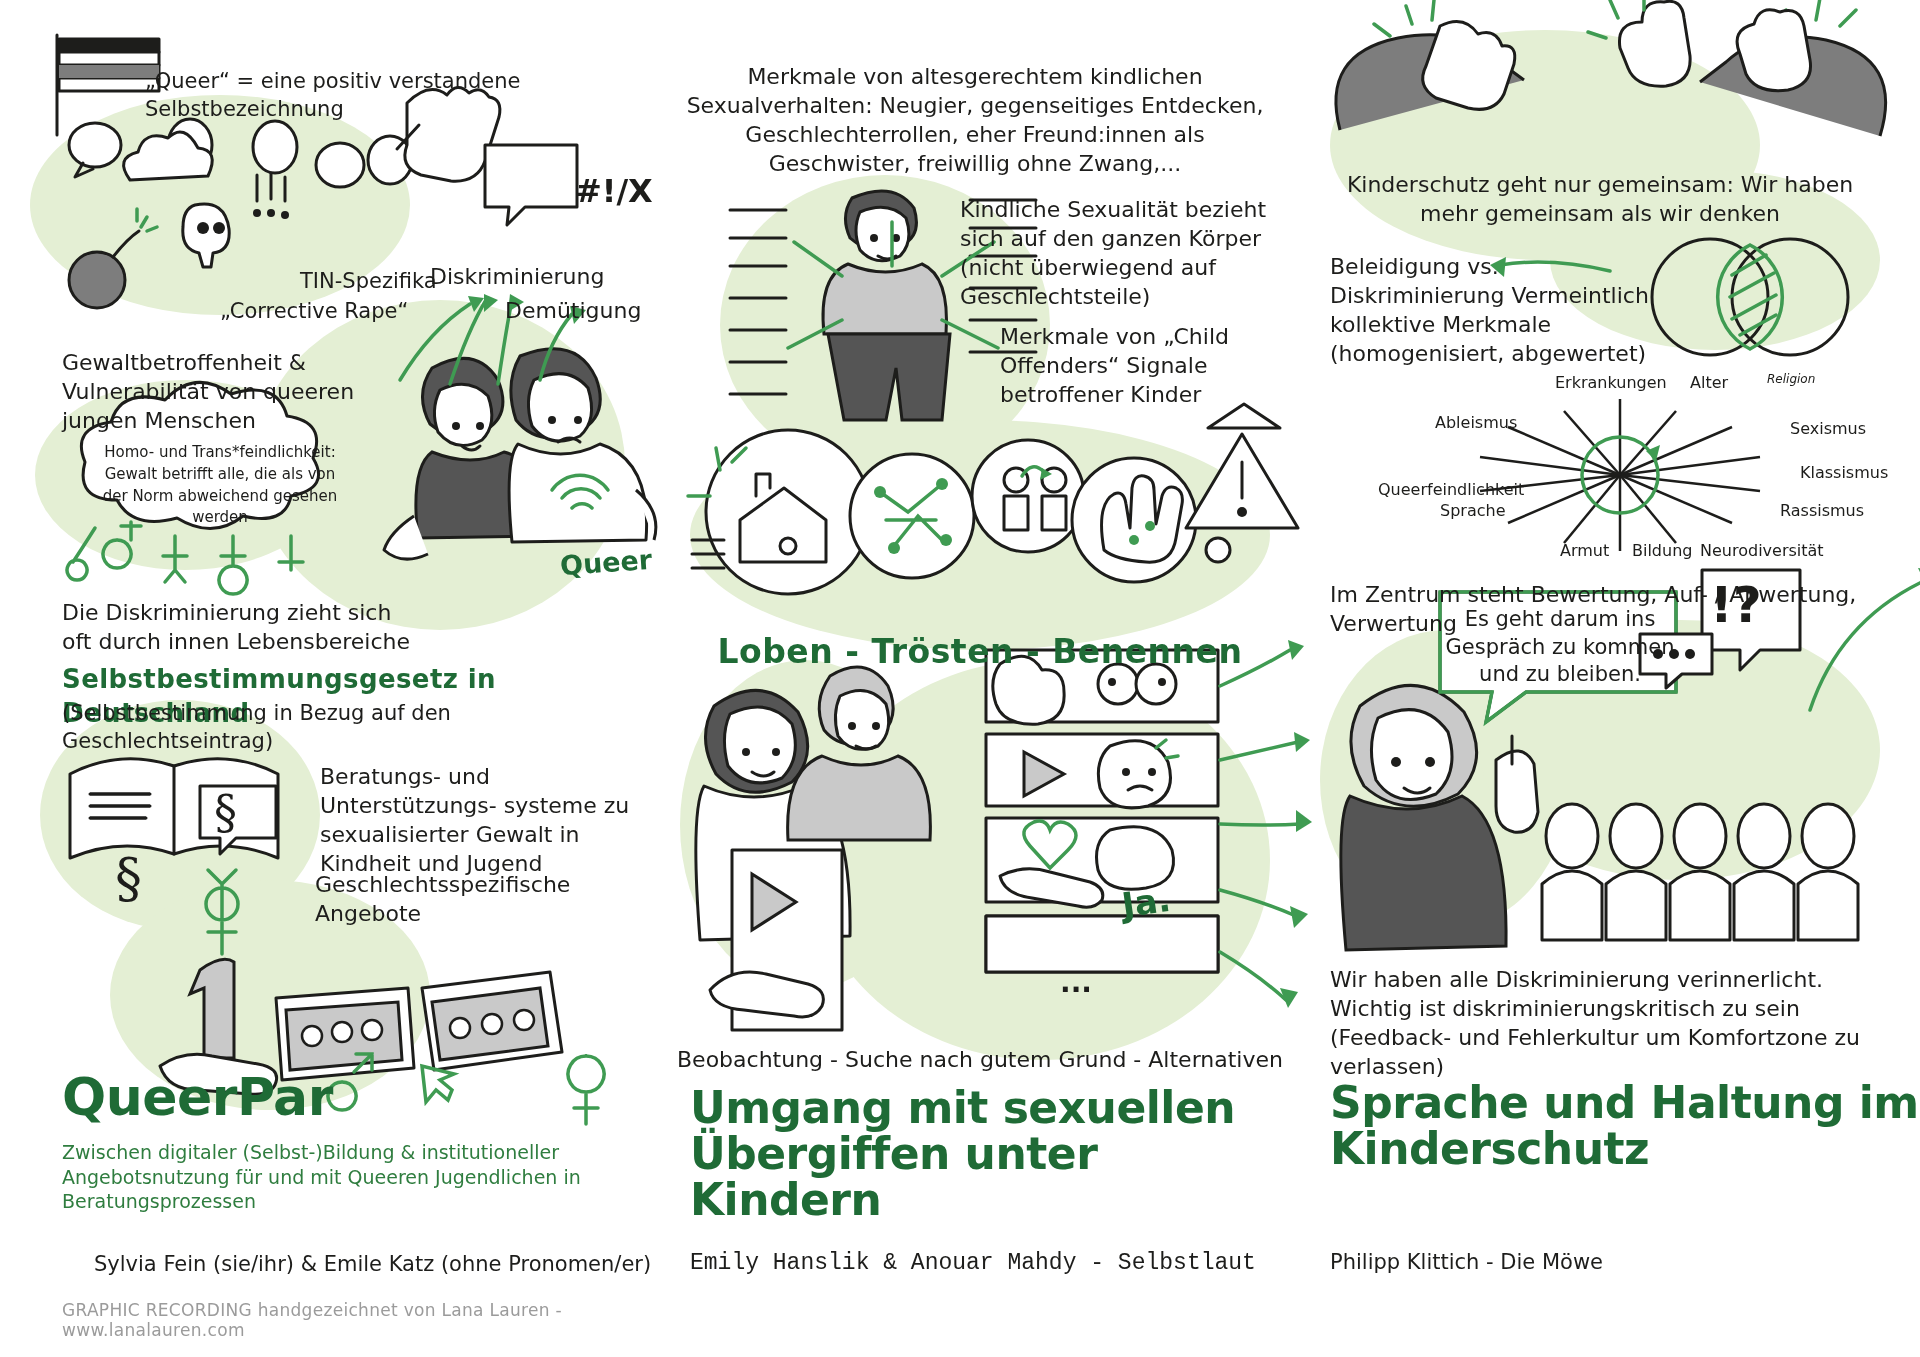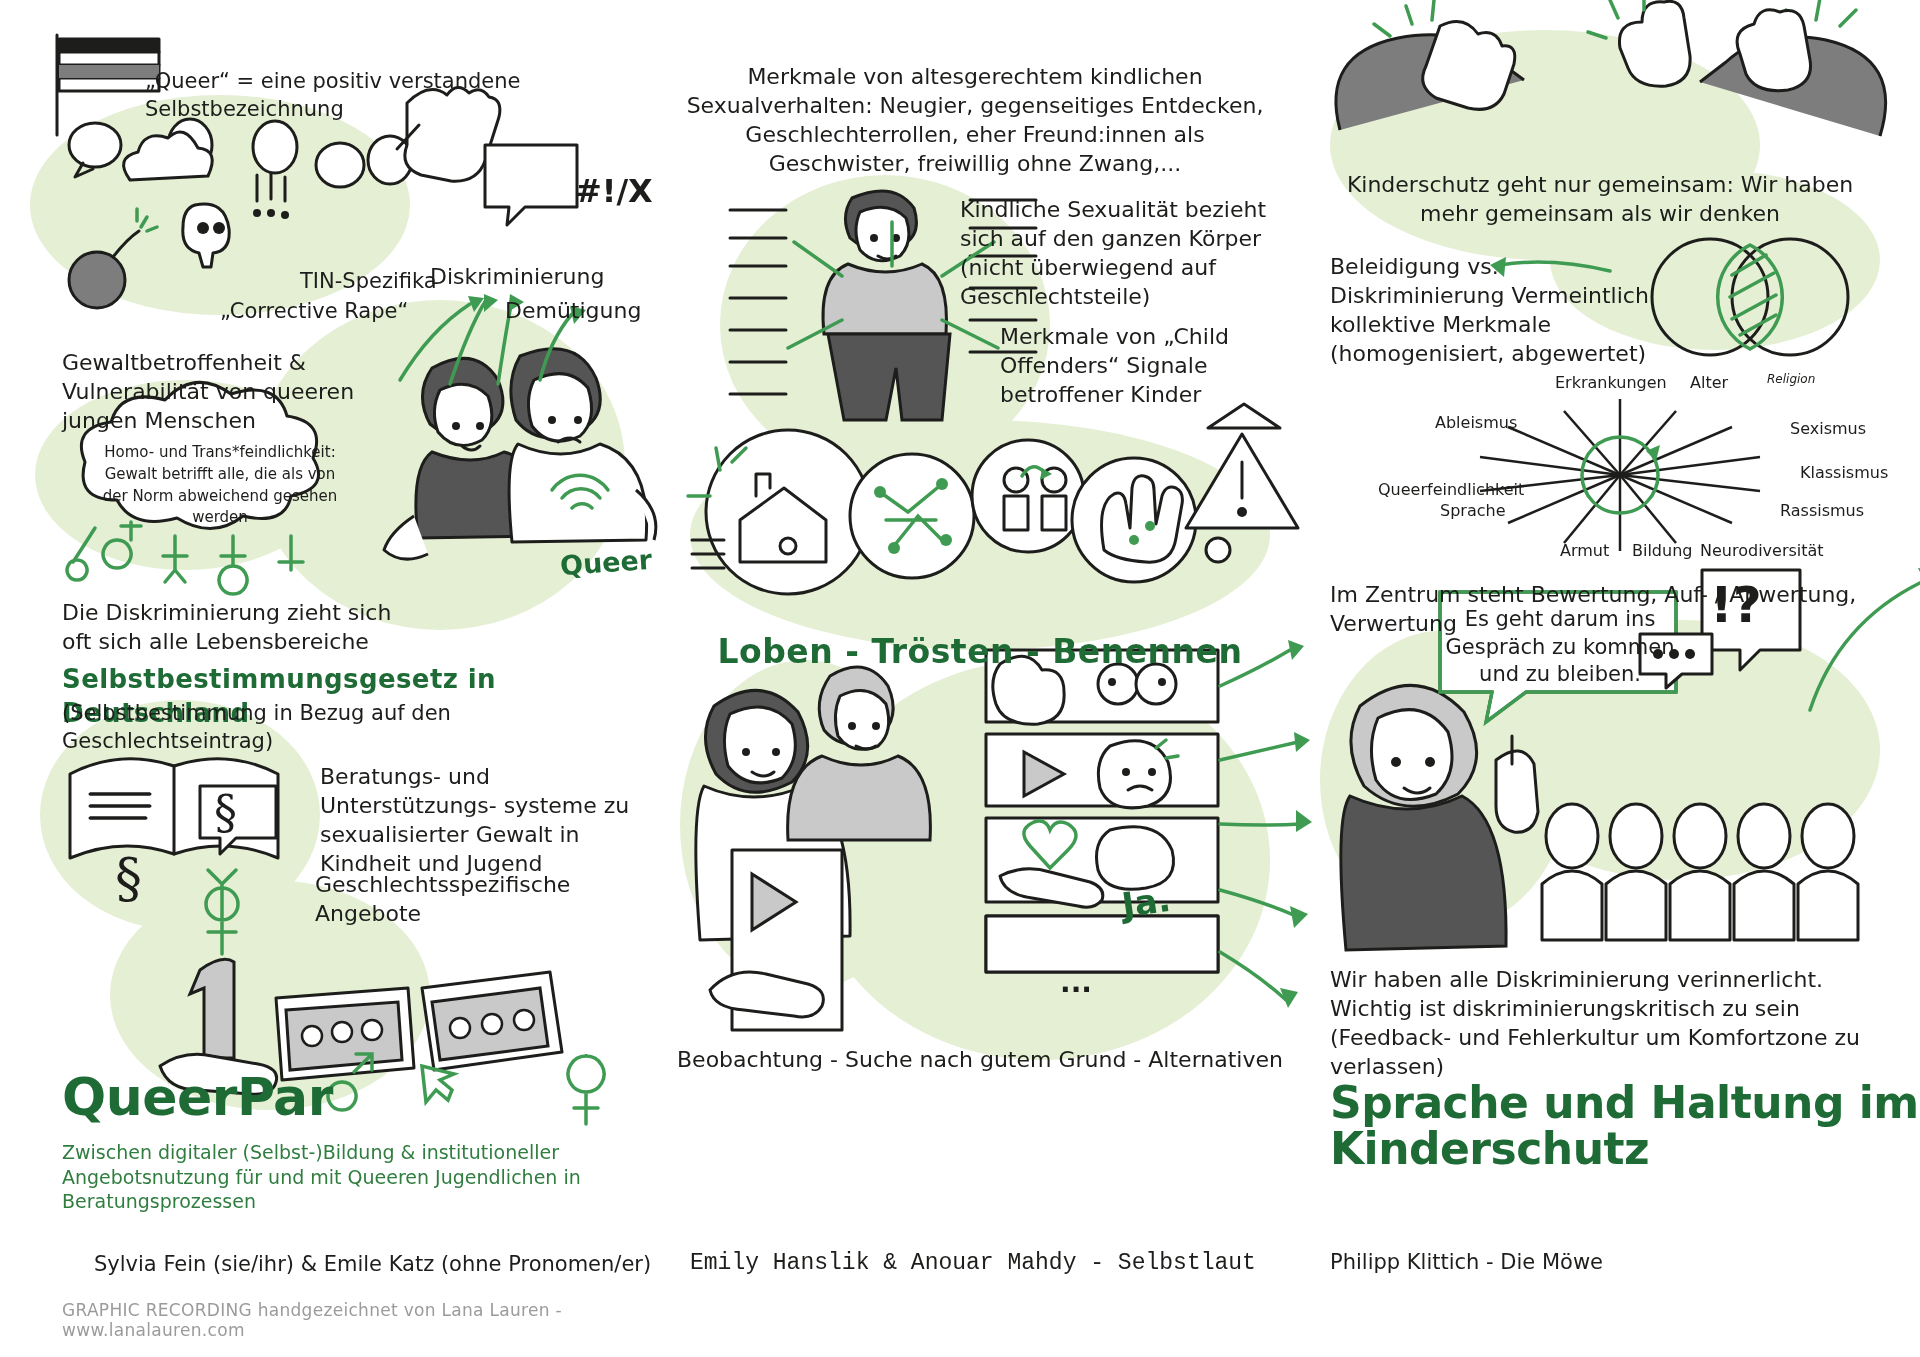--- a/index.html
+++ b/index.html
@@ -143,21 +143,21 @@
       <path class="g-stroke" d="M20 100 q30 -50 70 -76"></path>
         <path class="g-fill" d="M88 16 l16 2 l-10 14z"></path>
       <path class="g-stroke" d="M70 104 q18 -54 36 -84"></path>
         <path class="g-fill" d="M104 14 l14 6 l-14 12z"></path>
       <path class="g-stroke" d="M118 104 q8 -54 14 -84"></path>
         <path class="g-fill" d="M130 14 l14 8 l-16 10z"></path>
       <path class="g-stroke" d="M160 100 q10 -40 32 -66"></path>
         <path class="g-fill" d="M190 26 l16 4 l-12 14z"></path>
     </svg>
 
-    <div class="txt" style="left:62px;top:598px;width:360px;font-size:22px;">Die Diskriminierung zieht sich oft sich alle Lebensbereiche</div>
+    <div class="txt" style="left:62px;top:598px;width:360px;font-size:22px;">Die Diskriminierung zieht sich oft durch innen Lebensbereiche</div>
     <div class="txt bold darkgreen" style="left:62px;top:662px;width:600px;font-size:26px;letter-spacing:0.4px;">Selbstbestimmungsgesetz in Deutschland</div>
     <div class="txt" style="left:62px;top:700px;width:600px;font-size:21px;">(Selbstbestimmung in Bezug auf den Geschlechtseintrag)</div>
 
     <svg class="layer" style="left:60px;top:740px;width:230px;height:140px;">
       <path class="inkf" d="M10 34 q50 -26 104 -8 q54 -18 104 8 l0 84 q-52 -22 -104 -4 q-52 -18 -104 4z"></path>
       <path class="ink" d="M114 26 v88"></path>
       <path class="lgrey" d="M30 54 h60 M30 66 h60 M30 78 h56"></path>
       <path class="ink" d="M30 54 h60 M30 66 h60 M30 78 h56" stroke-width="2.5"></path>
       <path class="inkf" d="M140 46 h76 v52 h-40 l-16 16 v-16 h-20z"></path>
       <text x="154" y="88" font-size="46" font-family="DejaVu Serif, serif" fill="#1d1d1b">§</text>
@@ -309,20 +309,21 @@
       <path class="g-stroke" d="M0 184 q44 2 80 0"></path>
         <path class="g-fill" d="M76 170 l16 12 l-16 10z"></path>
       <path class="g-stroke" d="M0 250 q44 12 76 26"></path>
         <path class="g-fill" d="M70 266 l18 8 l-14 14z"></path>
       <path class="g-stroke" d="M0 312 q40 24 66 48"></path>
         <path class="g-fill" d="M60 348 l18 4 l-10 16z"></path>
     </svg>
 
     <div class="txt c" style="left:0px;top:1045px;width:640px;font-size:22px;">Beobachtung - Suche nach gutem Grund - Alternativen</div>
 
+    <div class="title" style="left:30px;top:1085px;width:600px;font-size:44px;">Umgang mit sexuellen Übergiffen unter Kindern</div>
     <div class="authors" style="left:30px;top:1250px;width:600px;font-size:23px;font-family:Liberation Mono, monospace;">Emily Hanslik &amp; Anouar Mahdy - Selbstlaut</div>
   </div>
 
   <div class="col col3">
     <div class="blob" style="left:30px;top:30px;width:430px;height:230px;"></div>
     <div class="blob" style="left:250px;top:170px;width:330px;height:180px;"></div>
     <div class="blob" style="left:20px;top:630px;width:250px;height:300px;"></div>
     <div class="blob" style="left:180px;top:620px;width:400px;height:260px;"></div>
 
     <svg class="layer" style="left:20px;top:10px;width:580px;height:160px;">

